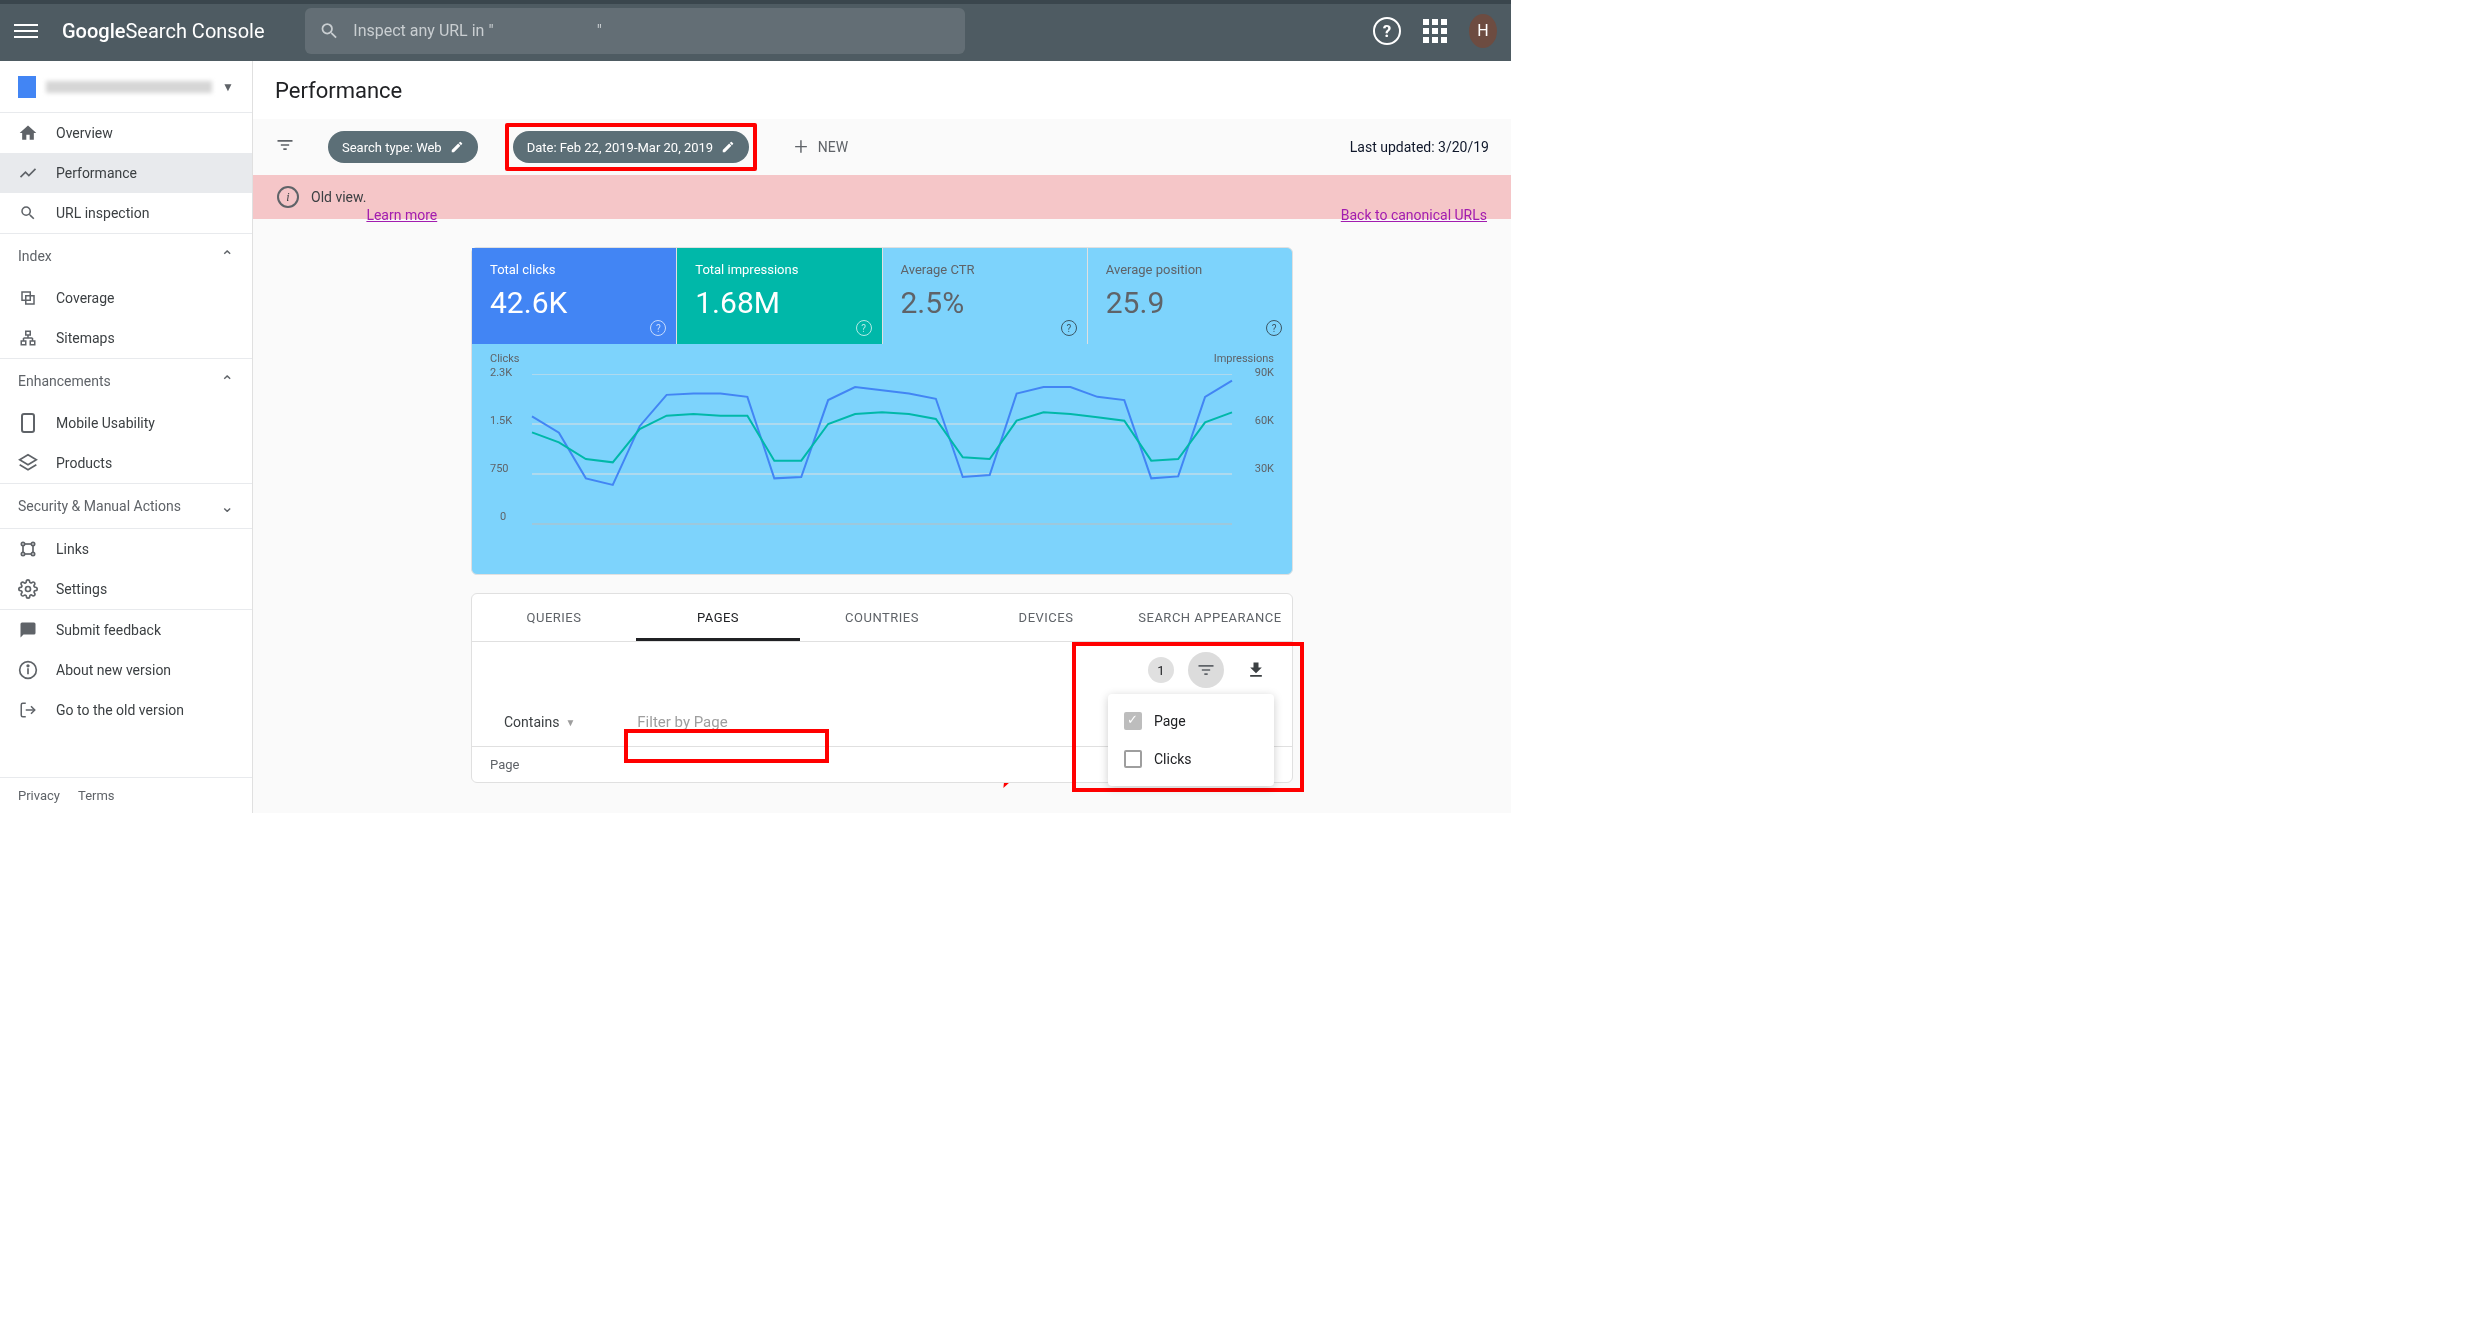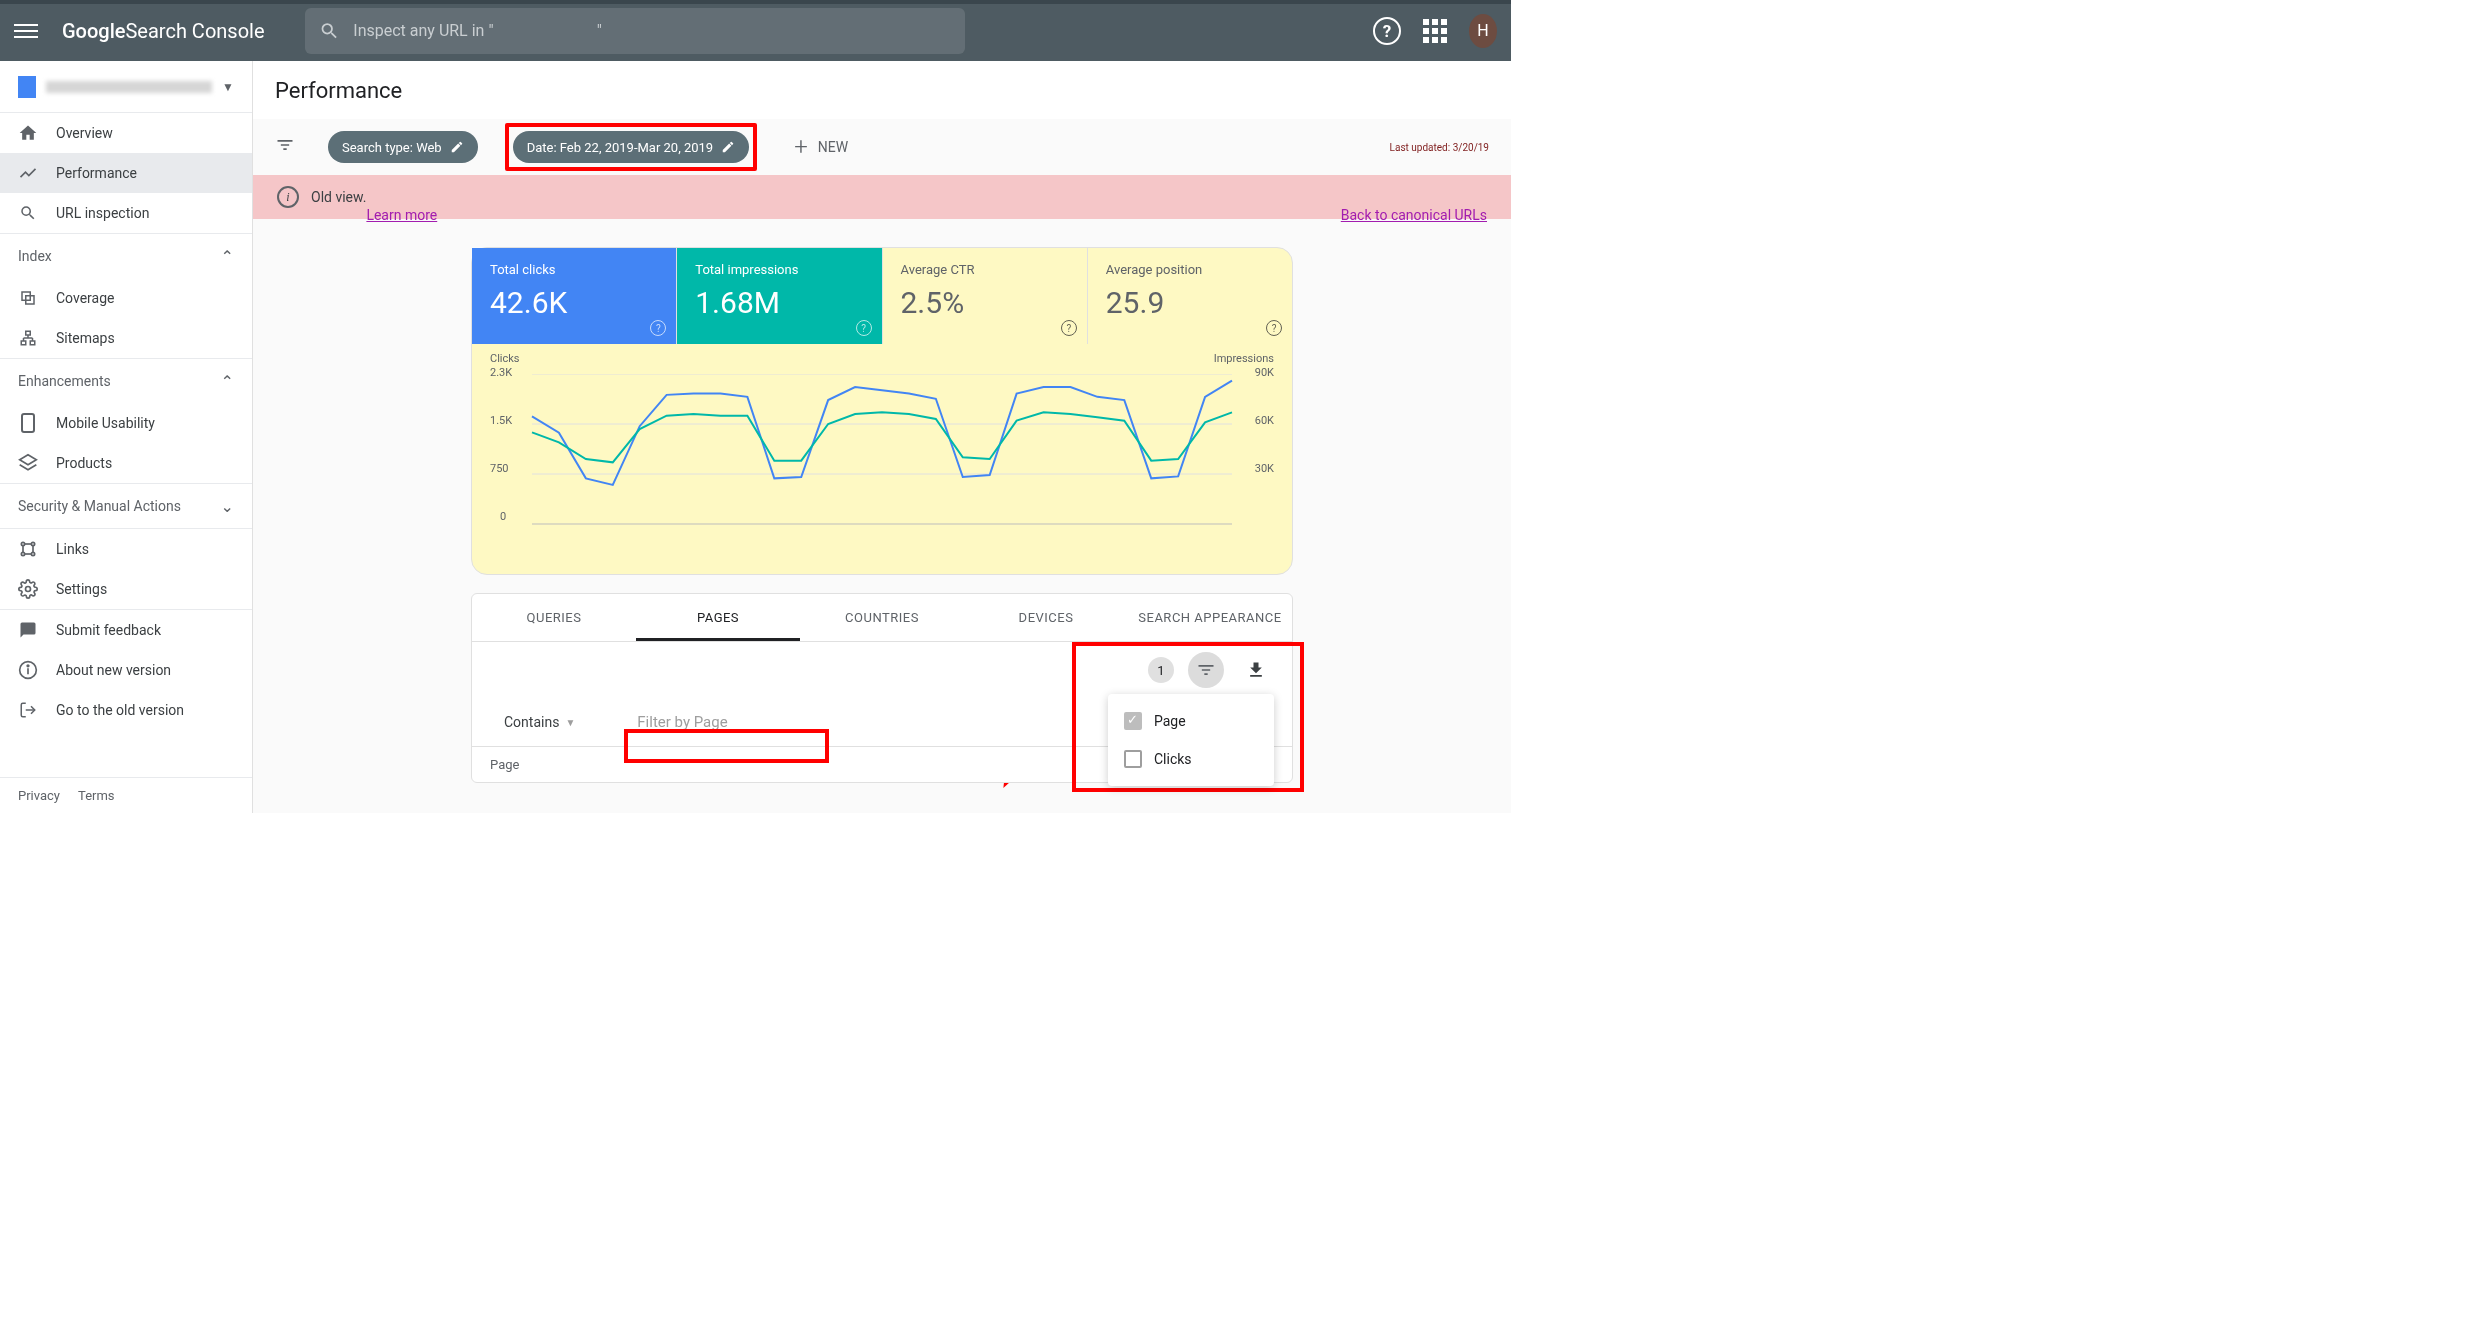--- a/index.html
+++ b/index.html
@@ -44,28 +44,28 @@
 .main { flex:1; background:#fafafa; overflow:hidden; position:relative; }
 .pagetitle { height:58px; background:#fff; display:flex; align-items:center; padding:0 22px; font-size:22px; color:#202124; }
 
 .filterbar { height:56px; display:flex; align-items:center; padding:0 22px; gap:27px; position:relative; }
 .filtericon { width:20px; color:#5f6368; margin-right:6px; }
 .chip { height:32px; background:#5c6f77; color:#fff; border-radius:16px; display:flex; align-items:center; padding:0 14px; font-size:13px; gap:8px; cursor:pointer; }
 .chip svg { width:14px; height:14px; fill:#fff; }
 .redbox { border:4px solid #f00; padding:4px; border-radius:2px; }
 .addnew { display:flex; align-items:center; gap:10px; margin-left:10px; color:#5f6368; font-size:14px; cursor:pointer; }
 .addnew .plus { font-size:24px; font-weight:300; }
-.lastupd { margin-left:auto; font-size:10px; color:#7f1d1d; }
+.lastupd { margin-left:auto; font-size:14px; color:#0f172a; }
 
 .banner { height:44px; background:#f5c6c8; display:flex; align-items:center; padding:0 24px; font-size:14px; color:#3c4043; }
 .banner .bicon { width:22px; height:22px; border:2px solid #5f6368; border-radius:50%; display:flex; align-items:center; justify-content:center; margin-right:12px; font-size:12px; font-family:serif; font-style:italic; }
 .banner a { color:#a21caf; text-decoration:underline;margin-top:36px; }
 .banner .blink { margin-left:auto;text-decoration:underline; }
 
-.panel { margin:28px auto 0; width:822px; background:#fef9c3; border:1px solid #e0e0e0; border-radius:16px; }
+.panel { margin:28px auto 0; width:822px; background:#7dd3fc; border:1px solid #e0e0e0; border-radius:6px; }
 
 .metricrow { display:flex; height:96px; }
 .metric { flex:1; padding:14px 18px; border-right:1px solid #e0e0e0; position:relative; cursor:pointer; }
 .metric:last-child { border-right:0; }
 .metric.blue { background:#4285f4; color:#fff; }
 .metric.teal { background:#00b8a9; color:#fff; }
 .metric .mlabel { font-size:13px; margin-bottom:8px; }
 .metric .mval { font-size:30px; }
 .metric.dim .mlabel, .metric.dim .mval { color:#5f6368; }
 .metric .qmark { position:absolute; right:10px; bottom:8px; width:16px; height:16px; border:1.5px solid currentColor; border-radius:50%; font-size:10px; display:flex; align-items:center; justify-content:center; opacity:.7; }

